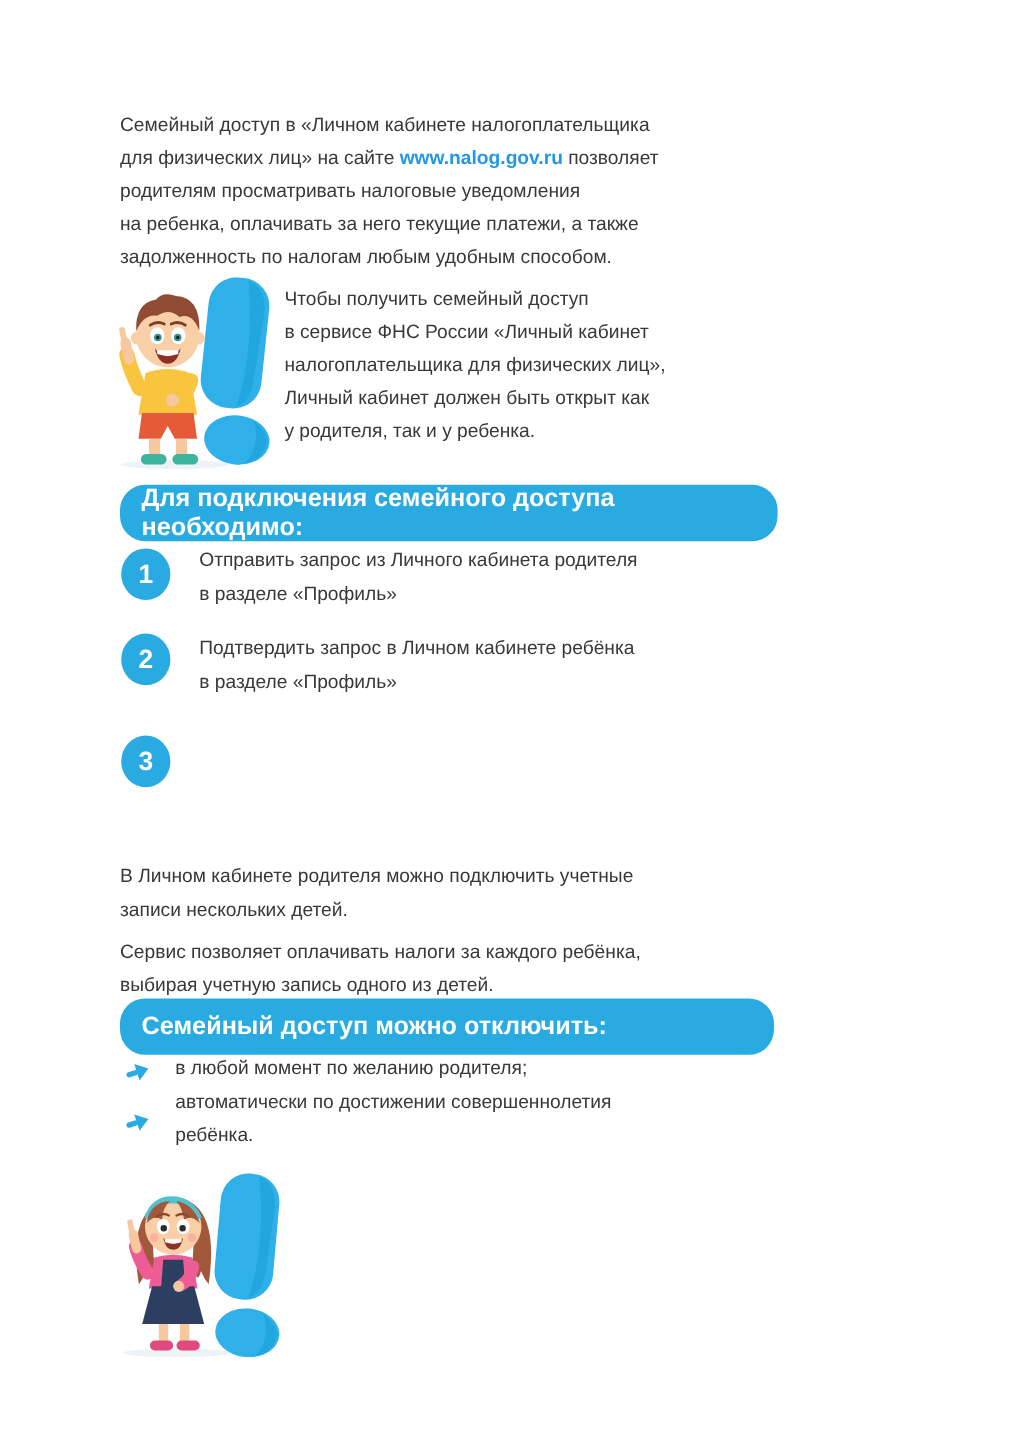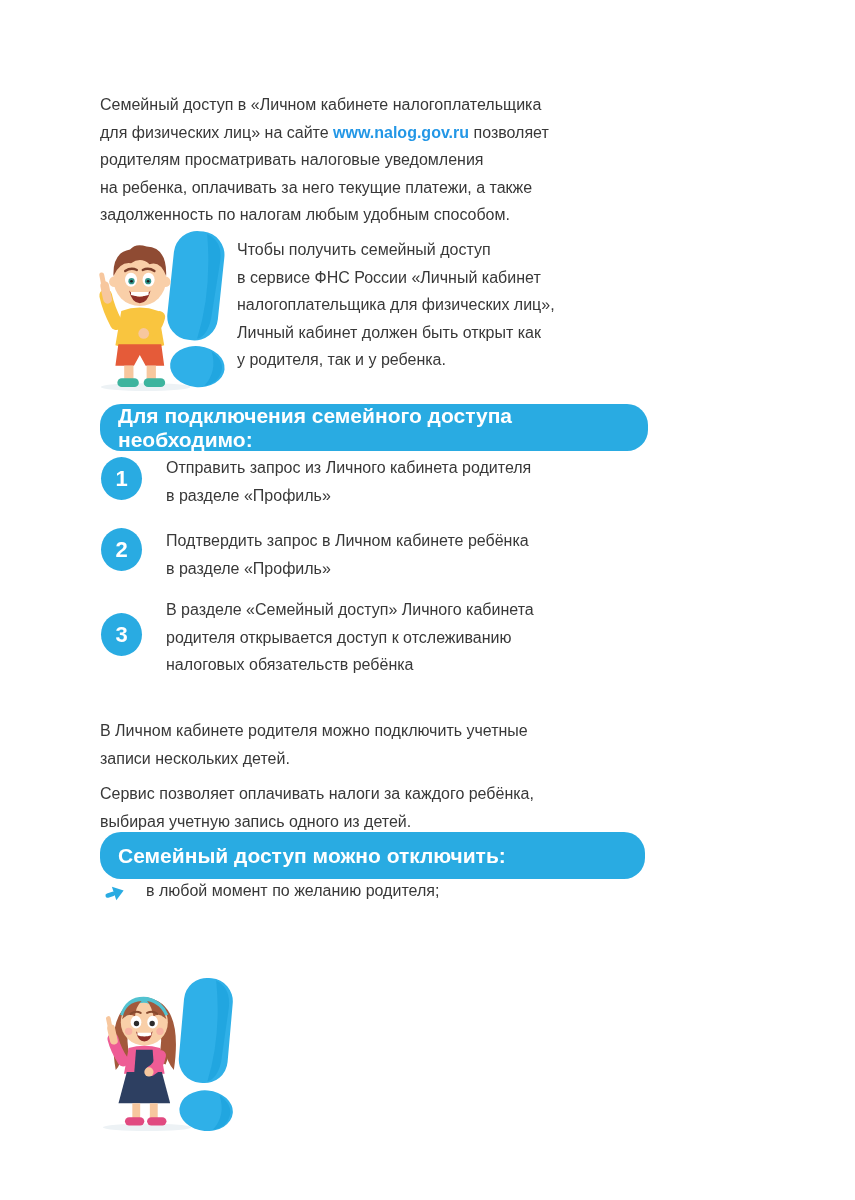--- a/index.html
+++ b/index.html
@@ -147,41 +147,48 @@
 
   <div class="abs step-badge badge2">
     <span>2</span>
   </div>
   <div class="abs step-text step-text2 body-text ml">Подтвердить запрос в Личном кабинете ребёнка
 в разделе «Профиль»</div>
 
   <div class="abs step-badge badge3">
     <span>3</span>
   </div>
-  <div class="abs step-text step-text3 body-text ml">В разделе «Семейный доступ» Личного кабинета
-родителя открывается доступ к отслеживанию
-налоговых обязательств ребёнка</div>
 
   <p class="abs para1 body-text ml">В Личном кабинете родителя можно подключить учетные
 записи нескольких детей.</p>
   <p class="abs para2 body-text ml">Сервис позволяет оплачивать налоги за каждого ребёнка,
 выбирая учетную запись одного из детей.</p>
 
   <div class="abs banner banner2">
     <span>Семейный доступ можно отключить:</span>
   </div>
 
   <div class="abs bullet bullet1">
     <svg class="arrow" width="22" height="20" viewBox="0 0 22 20" aria-hidden="true">
       <g transform="rotate(-18 11 10)" fill="#29abe2">
         <rect x="1" y="8" width="10" height="4.4" rx="2.2"></rect>
         <path d="M10,3 L20,10.2 L10,17.4 Z"></path>
       </g>
     </svg>
     <div class="bullet-text body-text ml">в любой момент по желанию родителя;</div>
+  </div>
+  <div class="abs bullet bullet2">
+    <svg class="arrow" width="22" height="20" viewBox="0 0 22 20" aria-hidden="true">
+      <g transform="rotate(-18 11 10)" fill="#29abe2">
+        <rect x="1" y="8" width="10" height="4.4" rx="2.2"></rect>
+        <path d="M10,3 L20,10.2 L10,17.4 Z"></path>
+      </g>
+    </svg>
+    <div class="bullet-text body-text ml">автоматически по достижении совершеннолетия
+ребёнка.</div>
   </div>
 
   <svg class="abs note-girl-illu" width="180" height="155" viewBox="0 0 195 168" aria-hidden="true">
     <ellipse cx="64" cy="164" rx="48" ry="4" fill="#edf2f5"></ellipse>
     <g>
       <g transform="rotate(5 126 72)">
         <rect x="100" y="2" width="53" height="114" rx="25" fill="#2fb0e8"></rect>
         <path d="M133,4 q18,7 16,32 l-3,55 q-2,18 -13,23 q11,-52 0,-110 z" fill="#149bd8" opacity="0.5"></path>
       </g>
       <g transform="rotate(5 128 146)">

